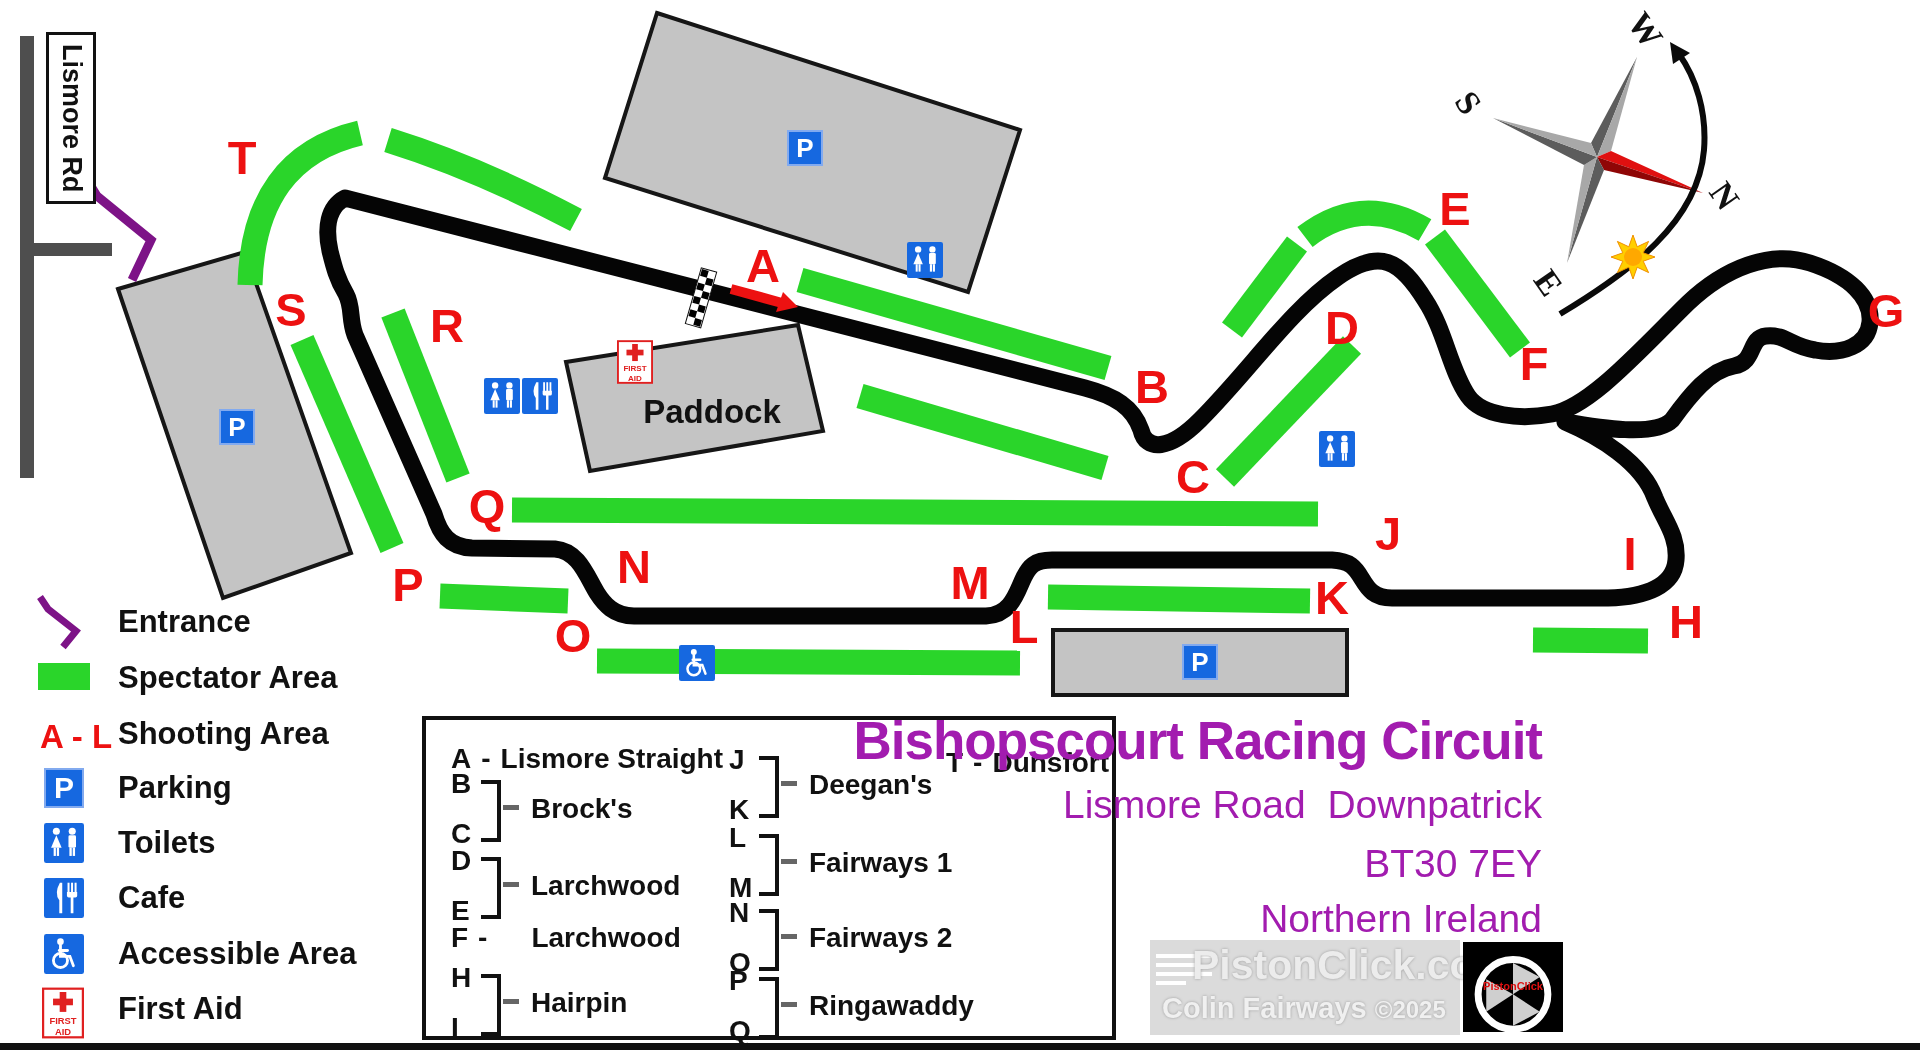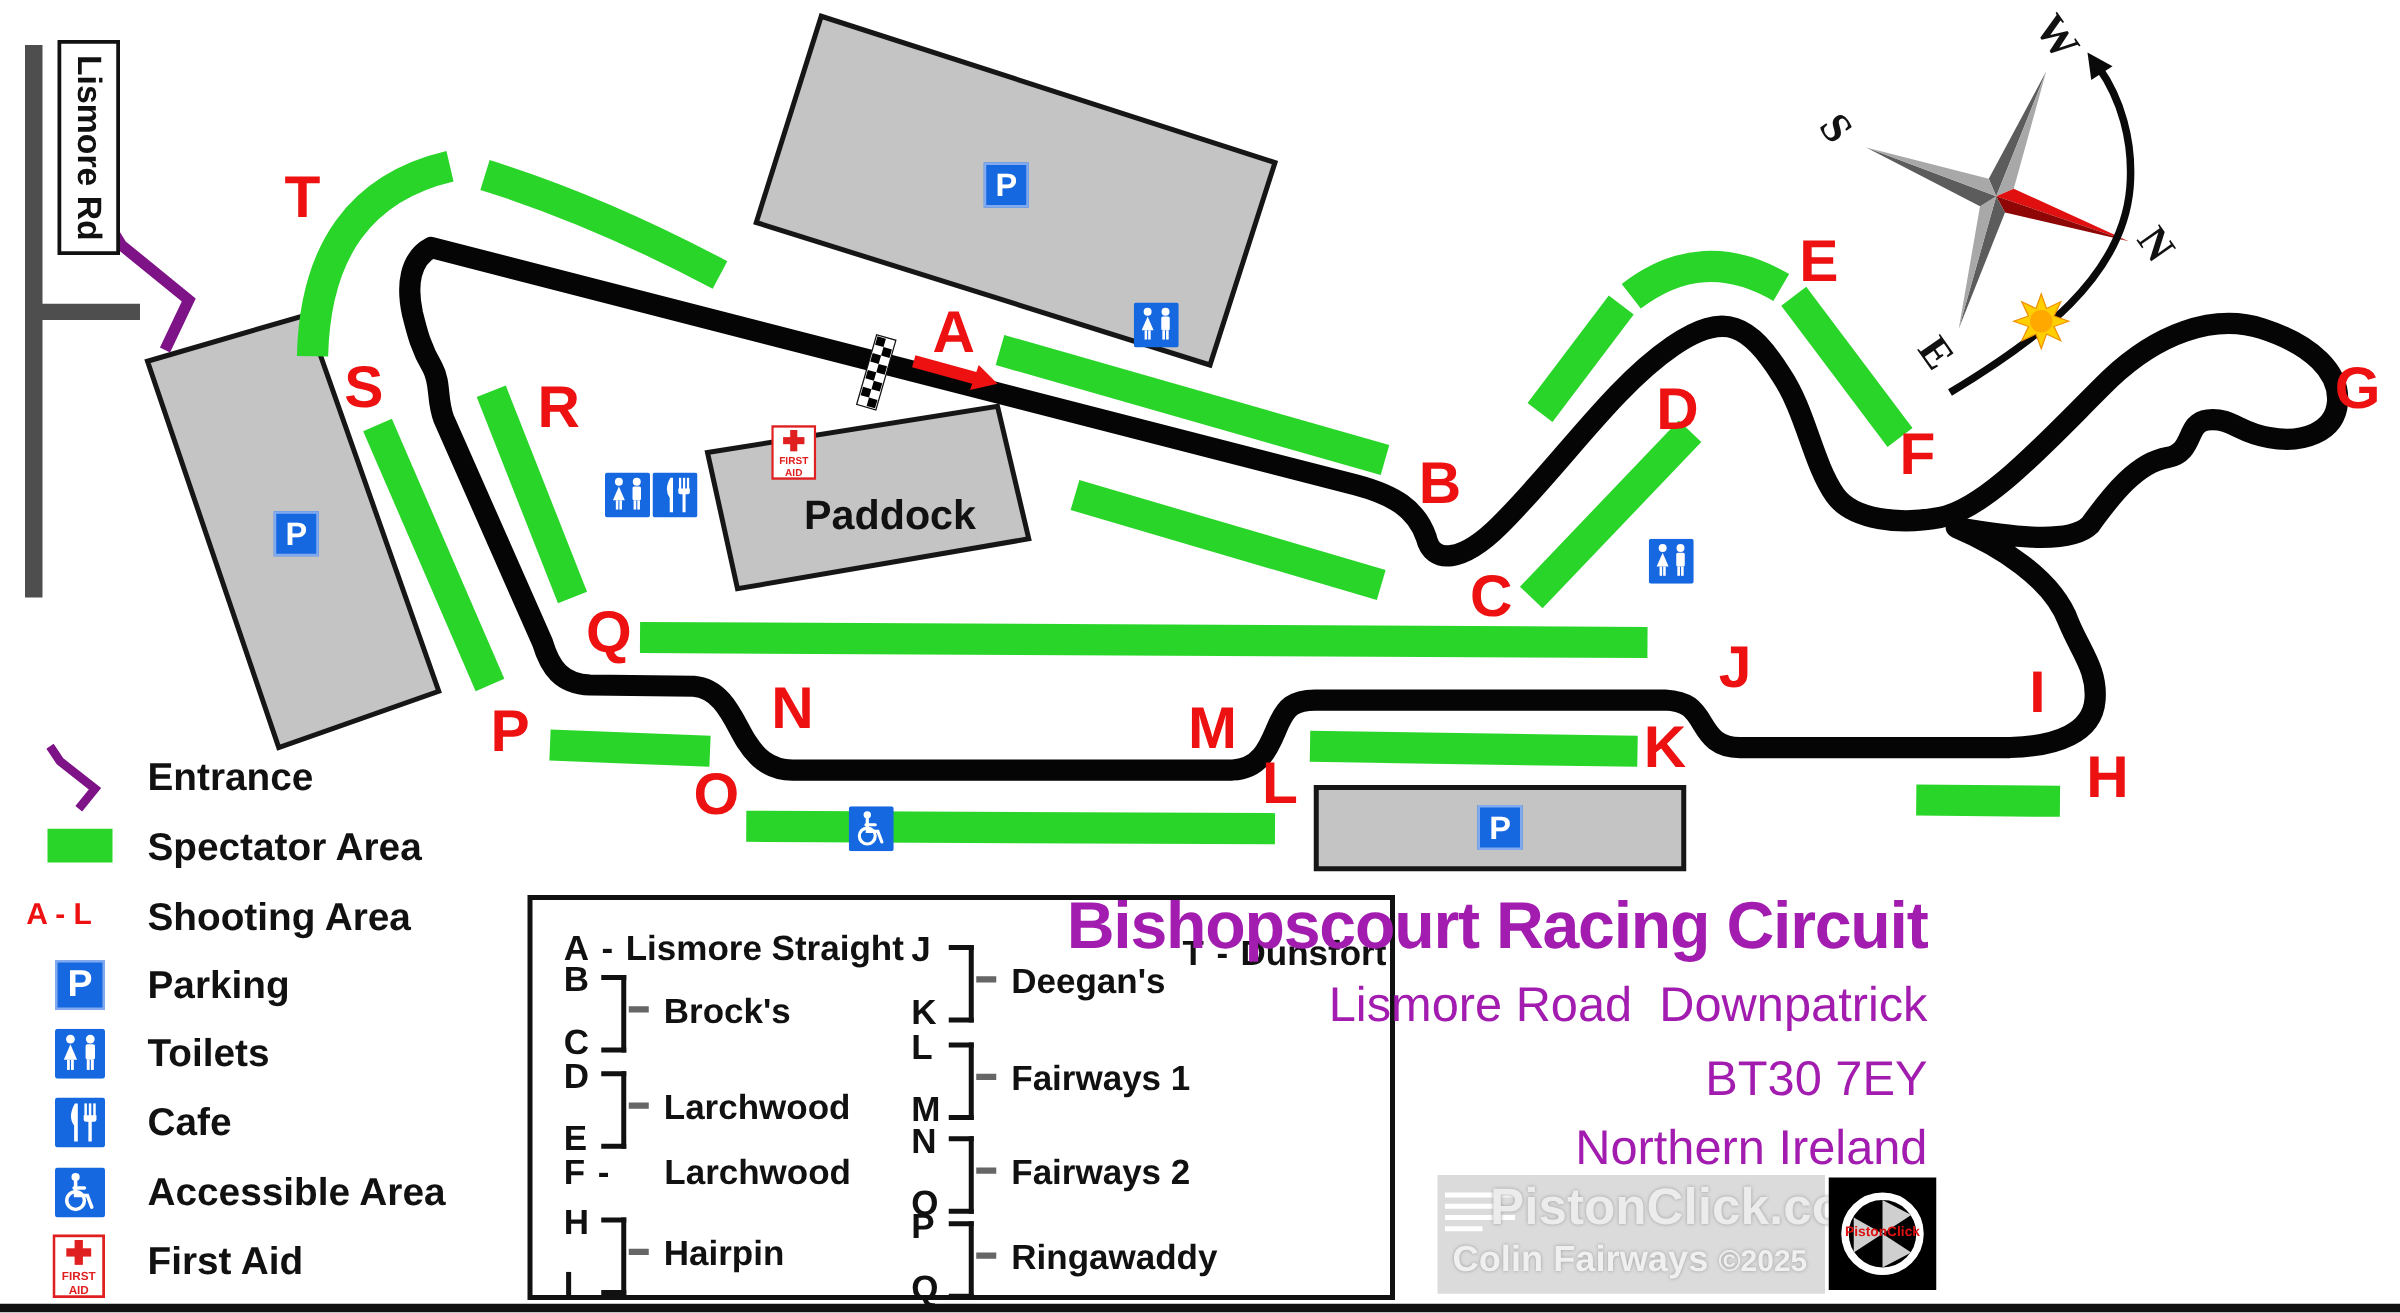--- a/index.html
+++ b/index.html
@@ -19,21 +19,21 @@
   .legend-icon .psign{font-size:30px;}
   .road-sign{position:absolute;left:46px;top:32px;width:44px;height:166px;background:#fff;
              border:3px solid #111;display:flex;align-items:center;justify-content:center;
              writing-mode:vertical-rl;font-weight:bold;font-size:27px;color:#111;}
   .paddock-label{position:absolute;transform:translate(-50%,-50%);font-weight:bold;font-size:33px;color:#111;text-align:right;}
   
   .legend-row{position:absolute;left:0;height:56px;}
   .legend-icon{position:absolute;width:40px;height:40px;}
   .legend-icon.firstaid{width:42px;height:52px;}
   .legend-label{position:absolute;left:118px;font-weight:bold;font-size:31px;color:#111;white-space:nowrap;}
-  .shoot-range{position:absolute;left:21px;font-weight:bold;font-size:24px;color:#ed1111;white-space:nowrap;}
+  .shoot-range{position:absolute;left:40px;font-weight:bold;font-size:33px;color:#ed1111;white-space:nowrap;}
   .swatch{position:absolute;left:38px;width:52px;height:27px;background:#2ad52a;}
   
   #corner-box{position:absolute;left:422px;top:716px;width:686px;height:316px;border:4px solid #111;
               background:#fff;font-weight:bold;font-size:28px;color:#111;}
   .cn-line{position:absolute;display:flex;gap:10px;white-space:nowrap;}
   .pair{position:absolute;width:280px;height:84px;}
   .pair .lt,.pair .lb{position:absolute;left:0;line-height:34px;}
   .pair .lt{top:0;} .pair .lb{top:50px;}
   .pair .bracket{position:absolute;left:30px;top:13px;width:16px;height:54px;
                  border-top:4px solid #111;border-right:4px solid #111;border-bottom:4px solid #111;}
@@ -47,21 +47,21 @@
   #tb-country{top:897px;font-size:39px;}
   
   #watermark{position:absolute;left:1150px;top:940px;width:400px;height:95px;}
   #wm-band{position:absolute;left:0;top:0;width:310px;height:95px;background:rgba(190,190,190,.55);}
   #wm-site{position:absolute;left:42px;top:2px;font-weight:bold;font-size:41px;color:#ececec;
            text-shadow:0 0 3px #9a9a9a;}
   #wm-credit{position:absolute;left:12px;top:52px;font-weight:bold;font-size:29px;color:#f0f0f0;
              text-shadow:0 0 3px #9a9a9a;white-space:nowrap;}
   #wm-credit .yr{font-size:24px;}
   .wm-line{position:absolute;background:#fff;height:4px;}
-  #wm-logo{position:absolute;left:313px;top:2px;width:86px;height:90px;background:#000;}
+  #wm-logo{position:absolute;left:313px;top:2px;width:100px;height:90px;background:#000;}
   #wm-logo .lg-text{position:absolute;left:0;top:38px;width:100%;text-align:center;
                     color:#e01010;font-weight:bold;font-size:11px;}
   
   .compass-letter{position:absolute;transform:translate(-50%,-50%) rotate(55deg);
                   font-family:"Liberation Serif",serif;font-weight:bold;font-size:34px;color:#111;}
 </style>
 </head>
 <body>
 
 <svg id="map-svg" width="1920" height="1050" viewBox="0 0 1920 1050">

